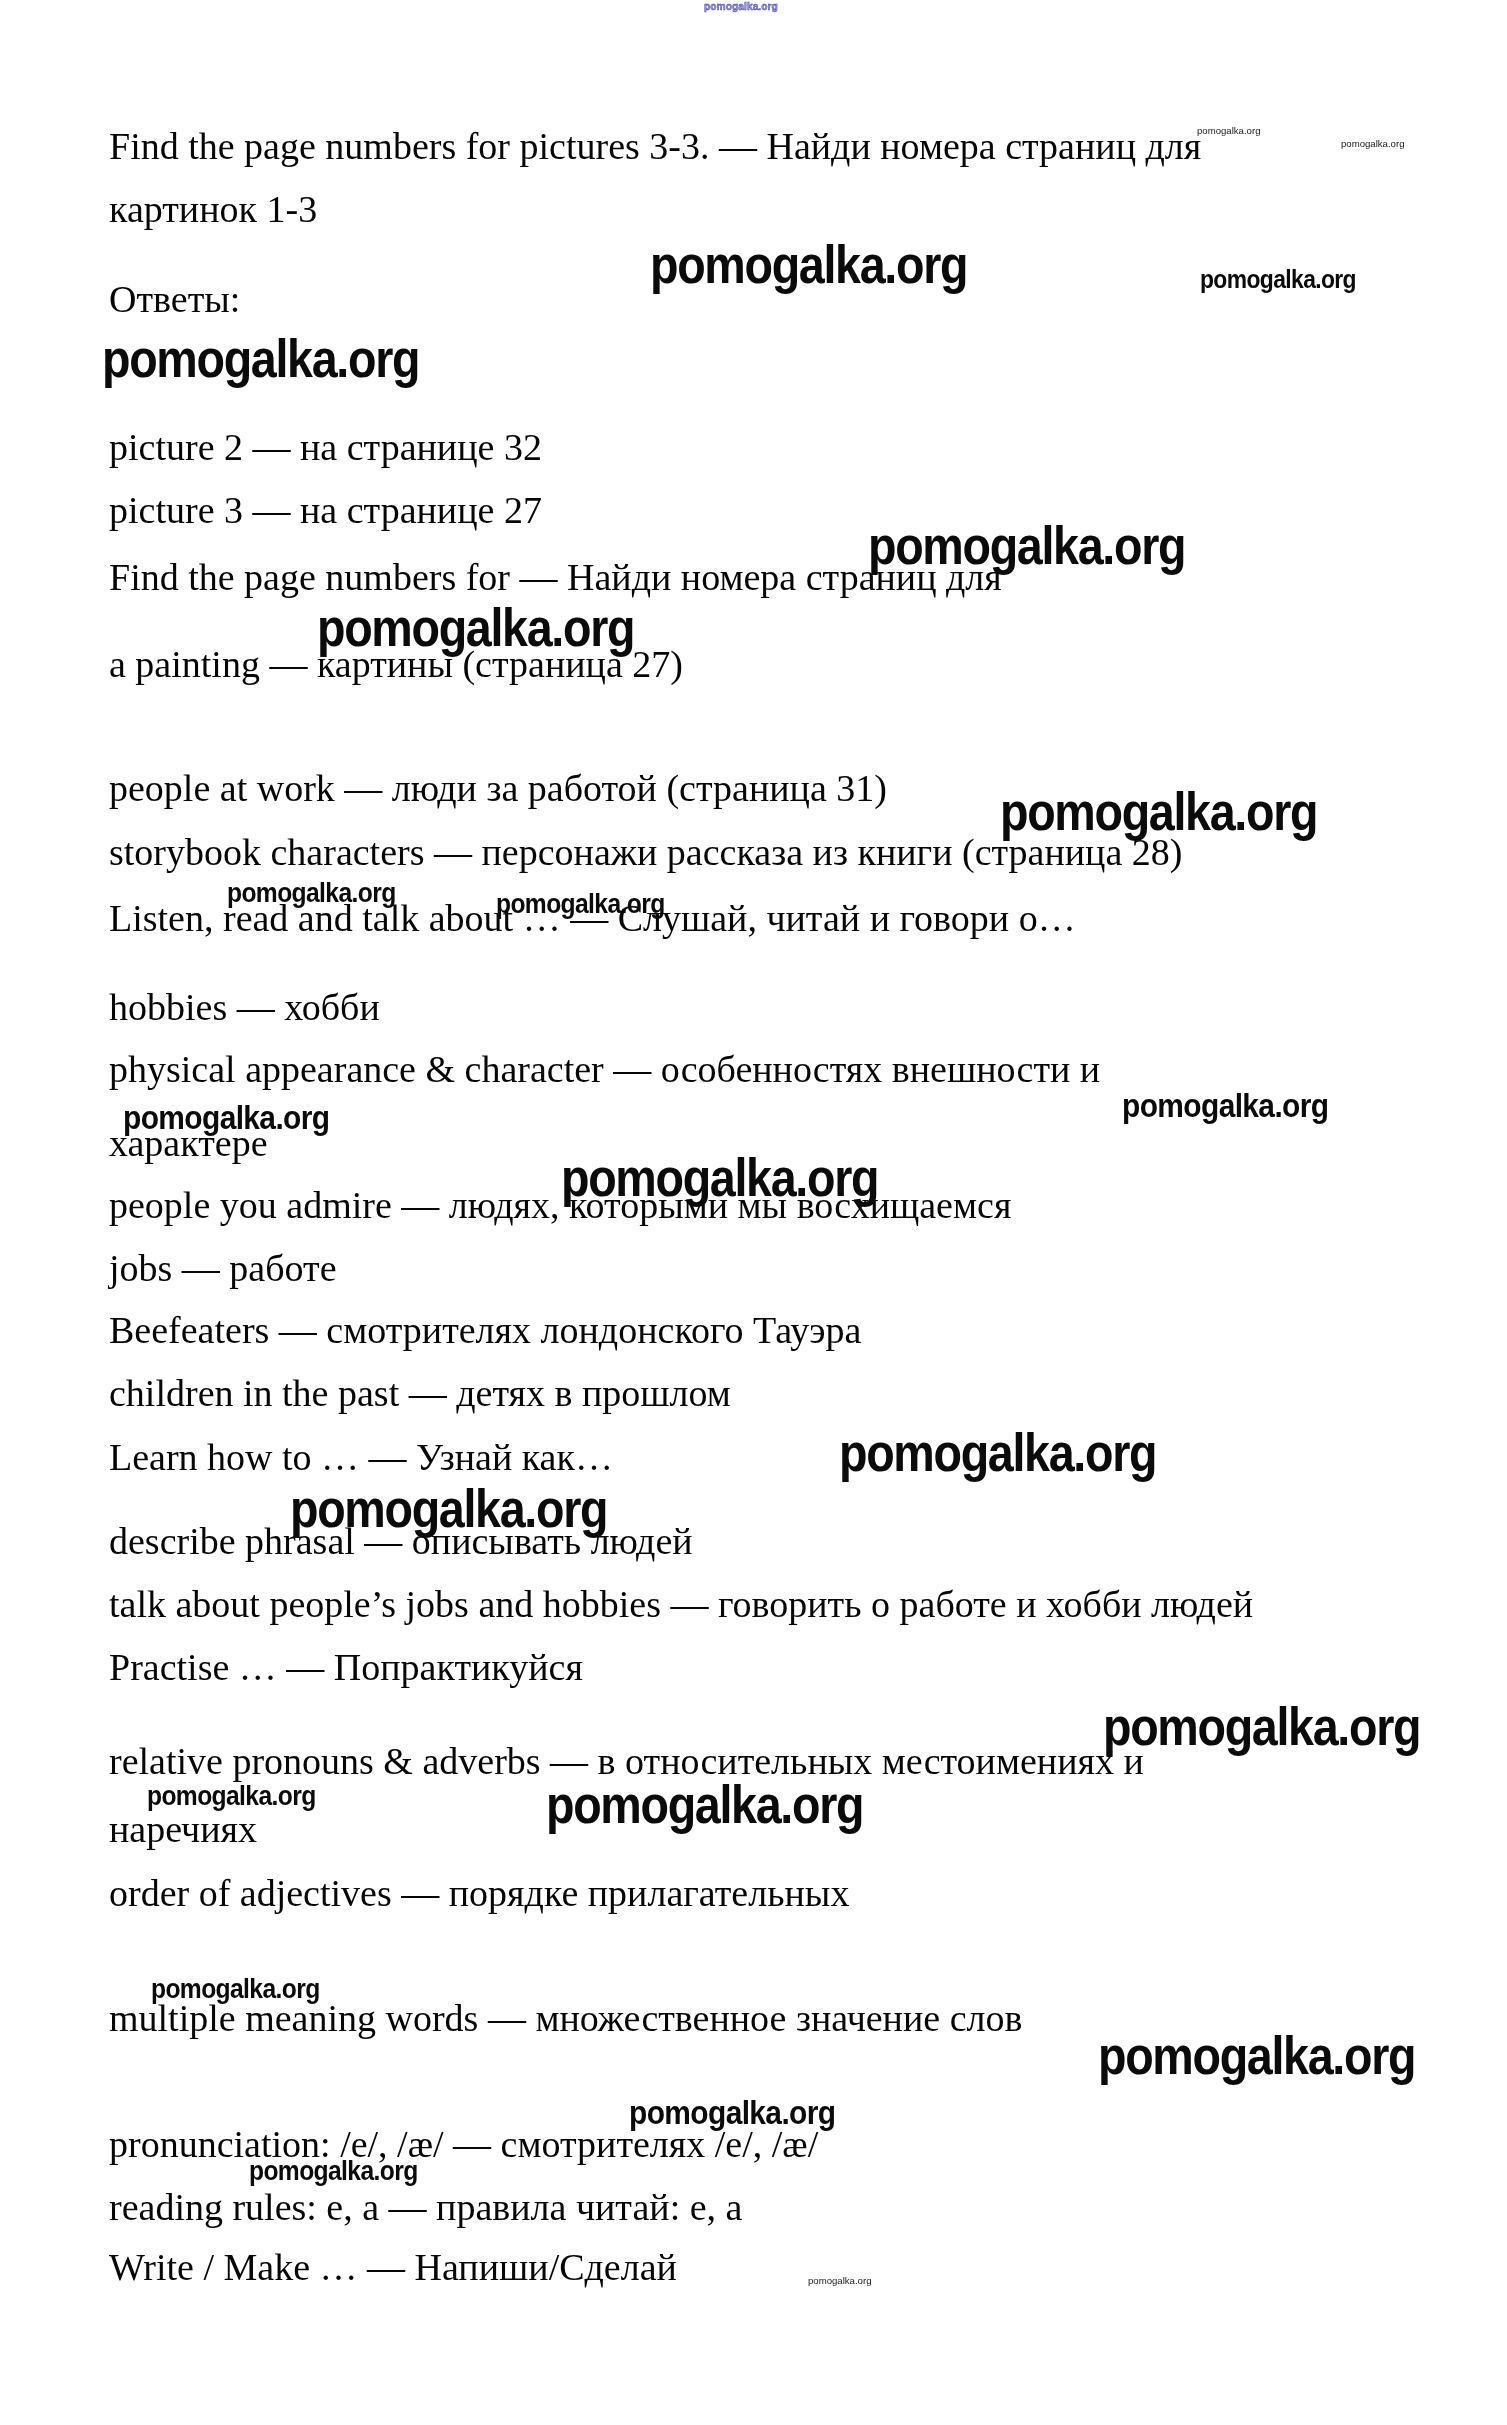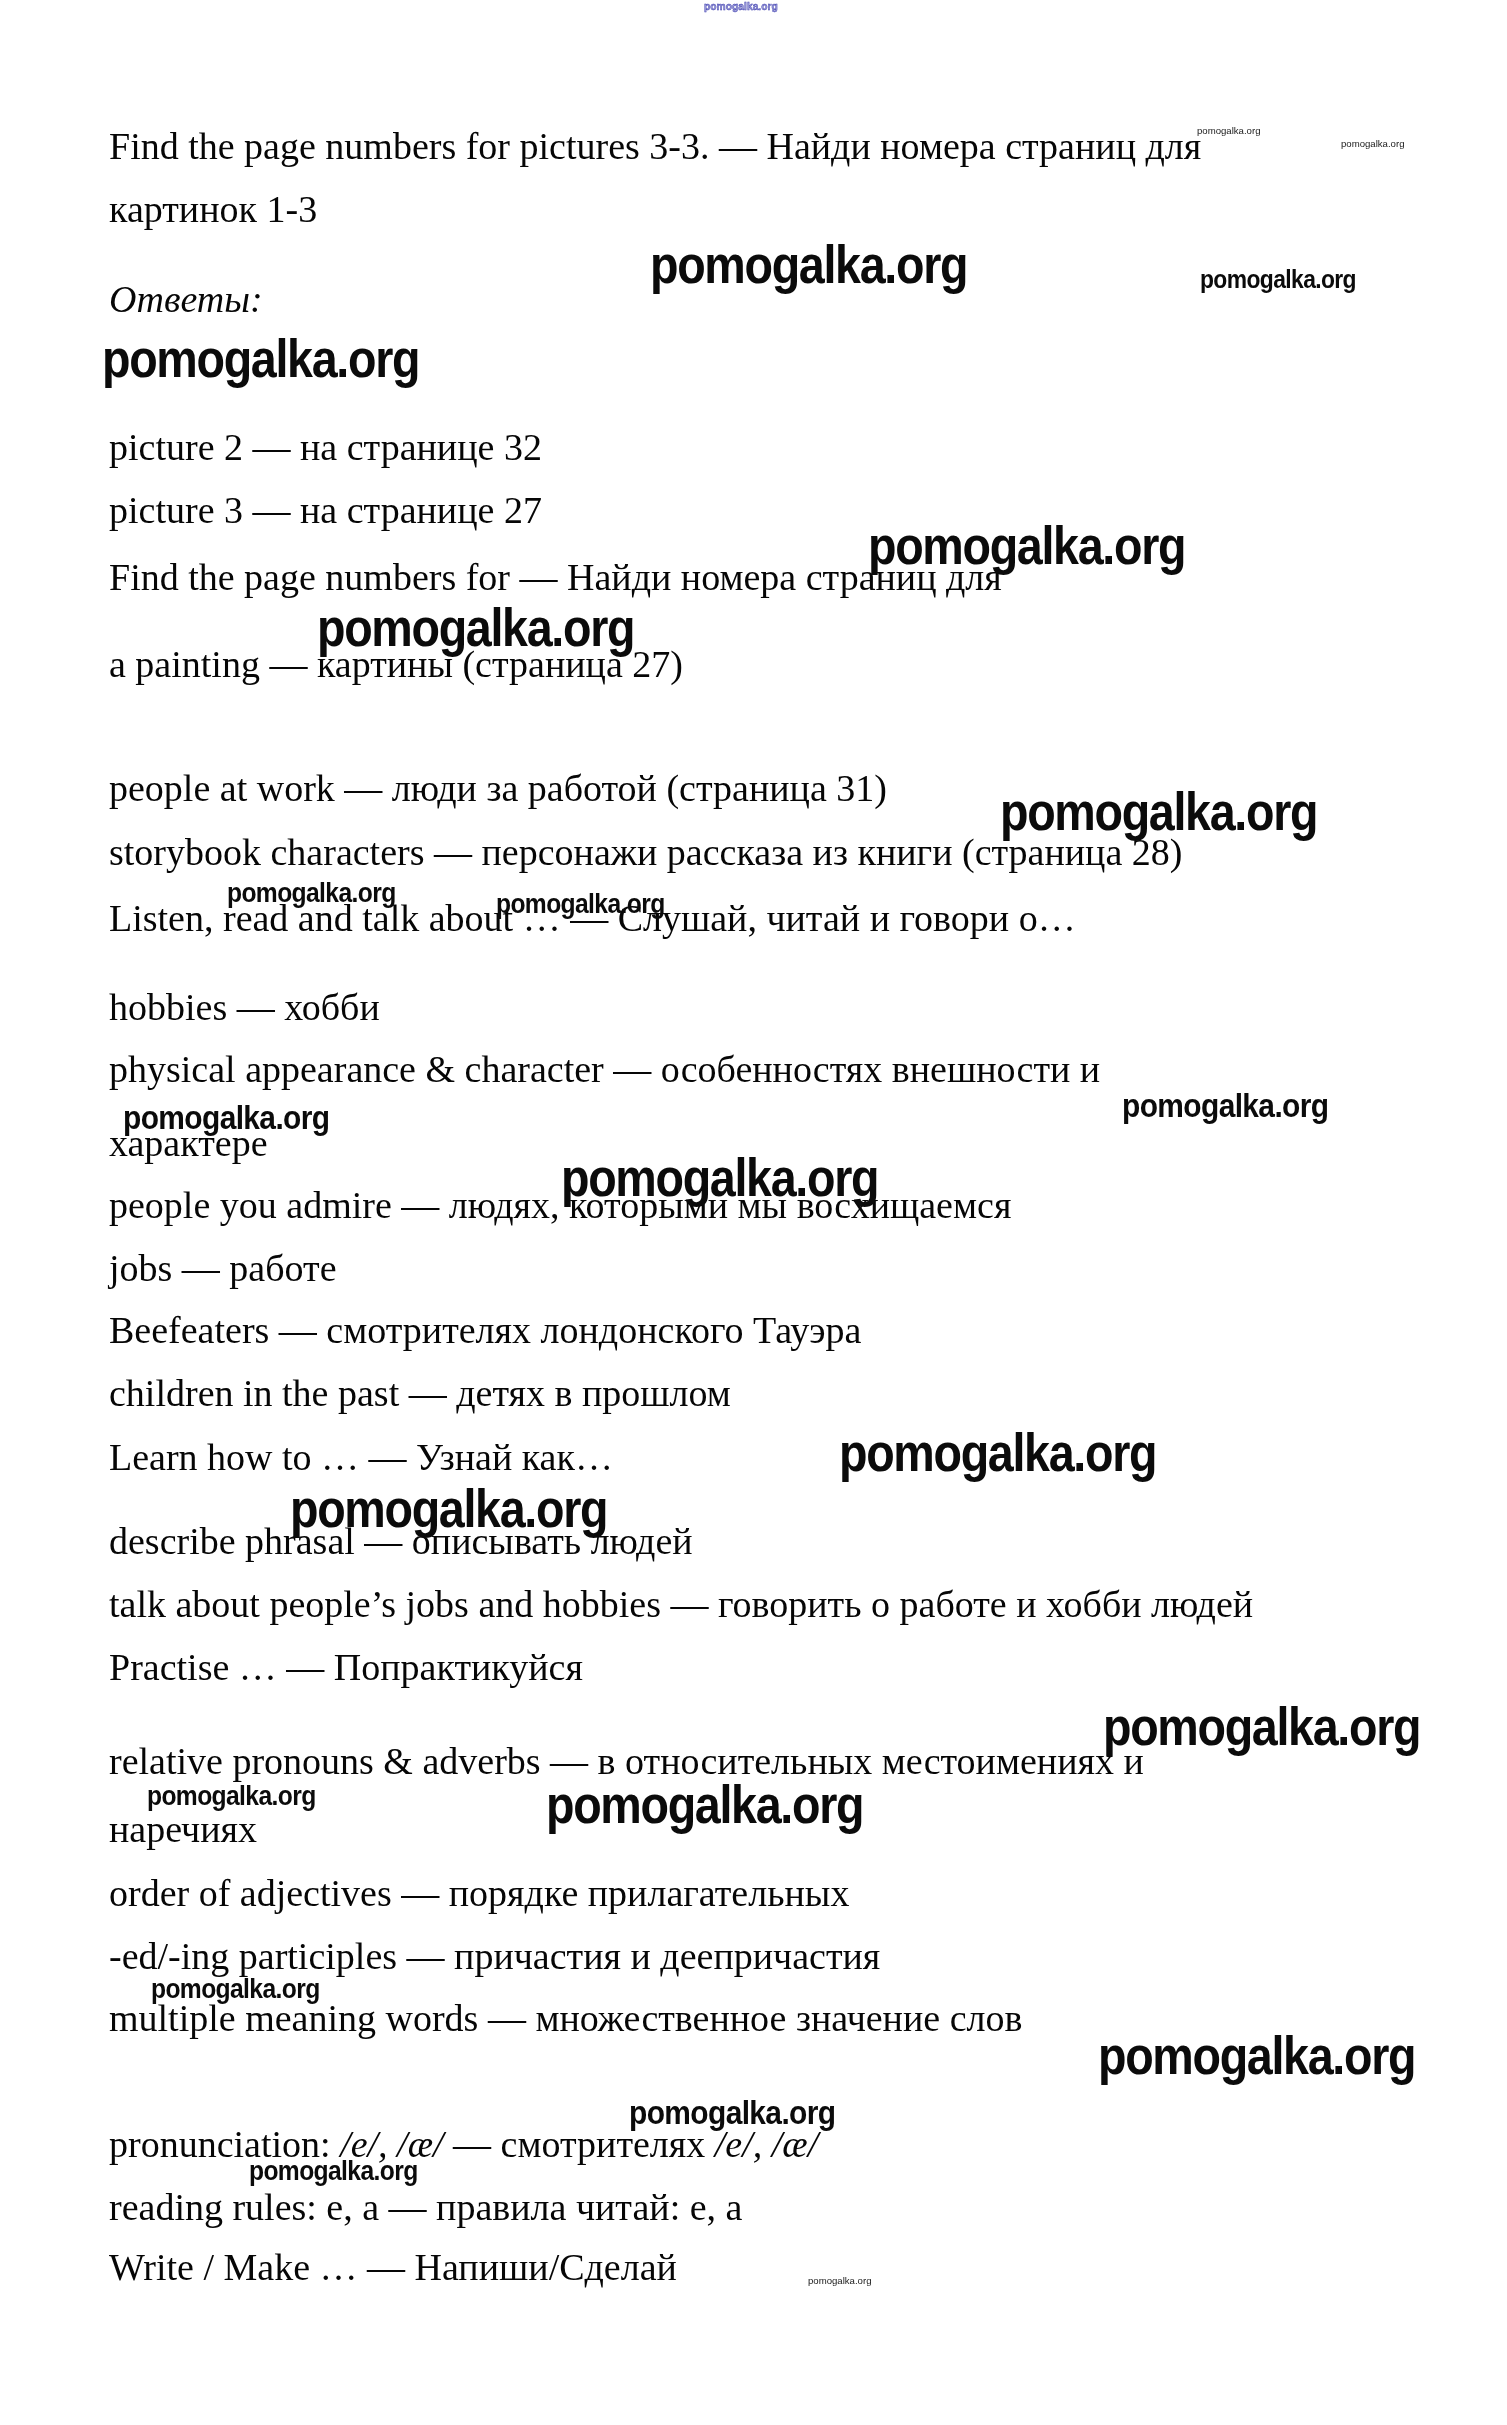--- a/index.html
+++ b/index.html
@@ -14,21 +14,21 @@
   
   .t {
     position: absolute;
     left: 109px;
     white-space: nowrap;
     font-family: "Liberation Serif", "DejaVu Serif", serif;
     font-size: 38px;
     line-height: 1.1;
     color: #060606;
   }
-  .it { font-style: italic; }
+  .it { }
   
   .wm {
     position: absolute;
     white-space: nowrap;
     font-family: "Liberation Sans", "DejaVu Sans", sans-serif;
     font-weight: bold;
     color: #0b0b0b;
     line-height: 1;
     transform-origin: left top;
   }
@@ -65,21 +65,20 @@
   <div class="t" style="top:1248px">jobs — работе</div>
   <div class="t" style="top:1310px">Beefeaters — смотрителях лондонского Тауэра</div>
   <div class="t" style="top:1373px">children in the past — детях в прошлом</div>
   <div class="t" style="top:1437px">Learn how to … — Узнай как…</div>
   <div class="t" style="top:1521px">describe phrasal — описывать людей</div>
   <div class="t" style="top:1584px">talk about people’s jobs and hobbies — говорить о работе и хобби людей</div>
   <div class="t" style="top:1647px">Practise … — Попрактикуйся</div>
   <div class="t" style="top:1741px">relative pronouns &amp; adverbs — в относительных местоимениях и</div>
   <div class="t" style="top:1809px">наречиях</div>
   <div class="t" style="top:1873px">order of adjectives — порядке прилагательных</div>
-  <div class="t" style="top:1936px">-ed/-ing participles — причастия и деепричастия</div>
   <div class="t" style="top:1998px">multiple meaning words — множественное значение слов</div>
   <div class="t" style="top:2124px">
     <span>pronunciation: </span><span class="it">/e/, /æ/</span><span> — смотрителях </span><span class="it">/e/, /æ/</span>
   </div>
   <div class="t" style="top:2187px">reading rules: e, a — правила читай: e, a</div>
   <div class="t" style="top:2247px">Write / Make … — Напиши/Сделай</div>
 
   <div class="wm wm-blue" style="left:704px;top:2.2px">pomogalka.org</div>
   <div class="wm wm-tiny" style="left:1197px;top:126px">pomogalka.org</div>
   <div class="wm wm-tiny" style="left:1341px;top:139px">pomogalka.org</div>

